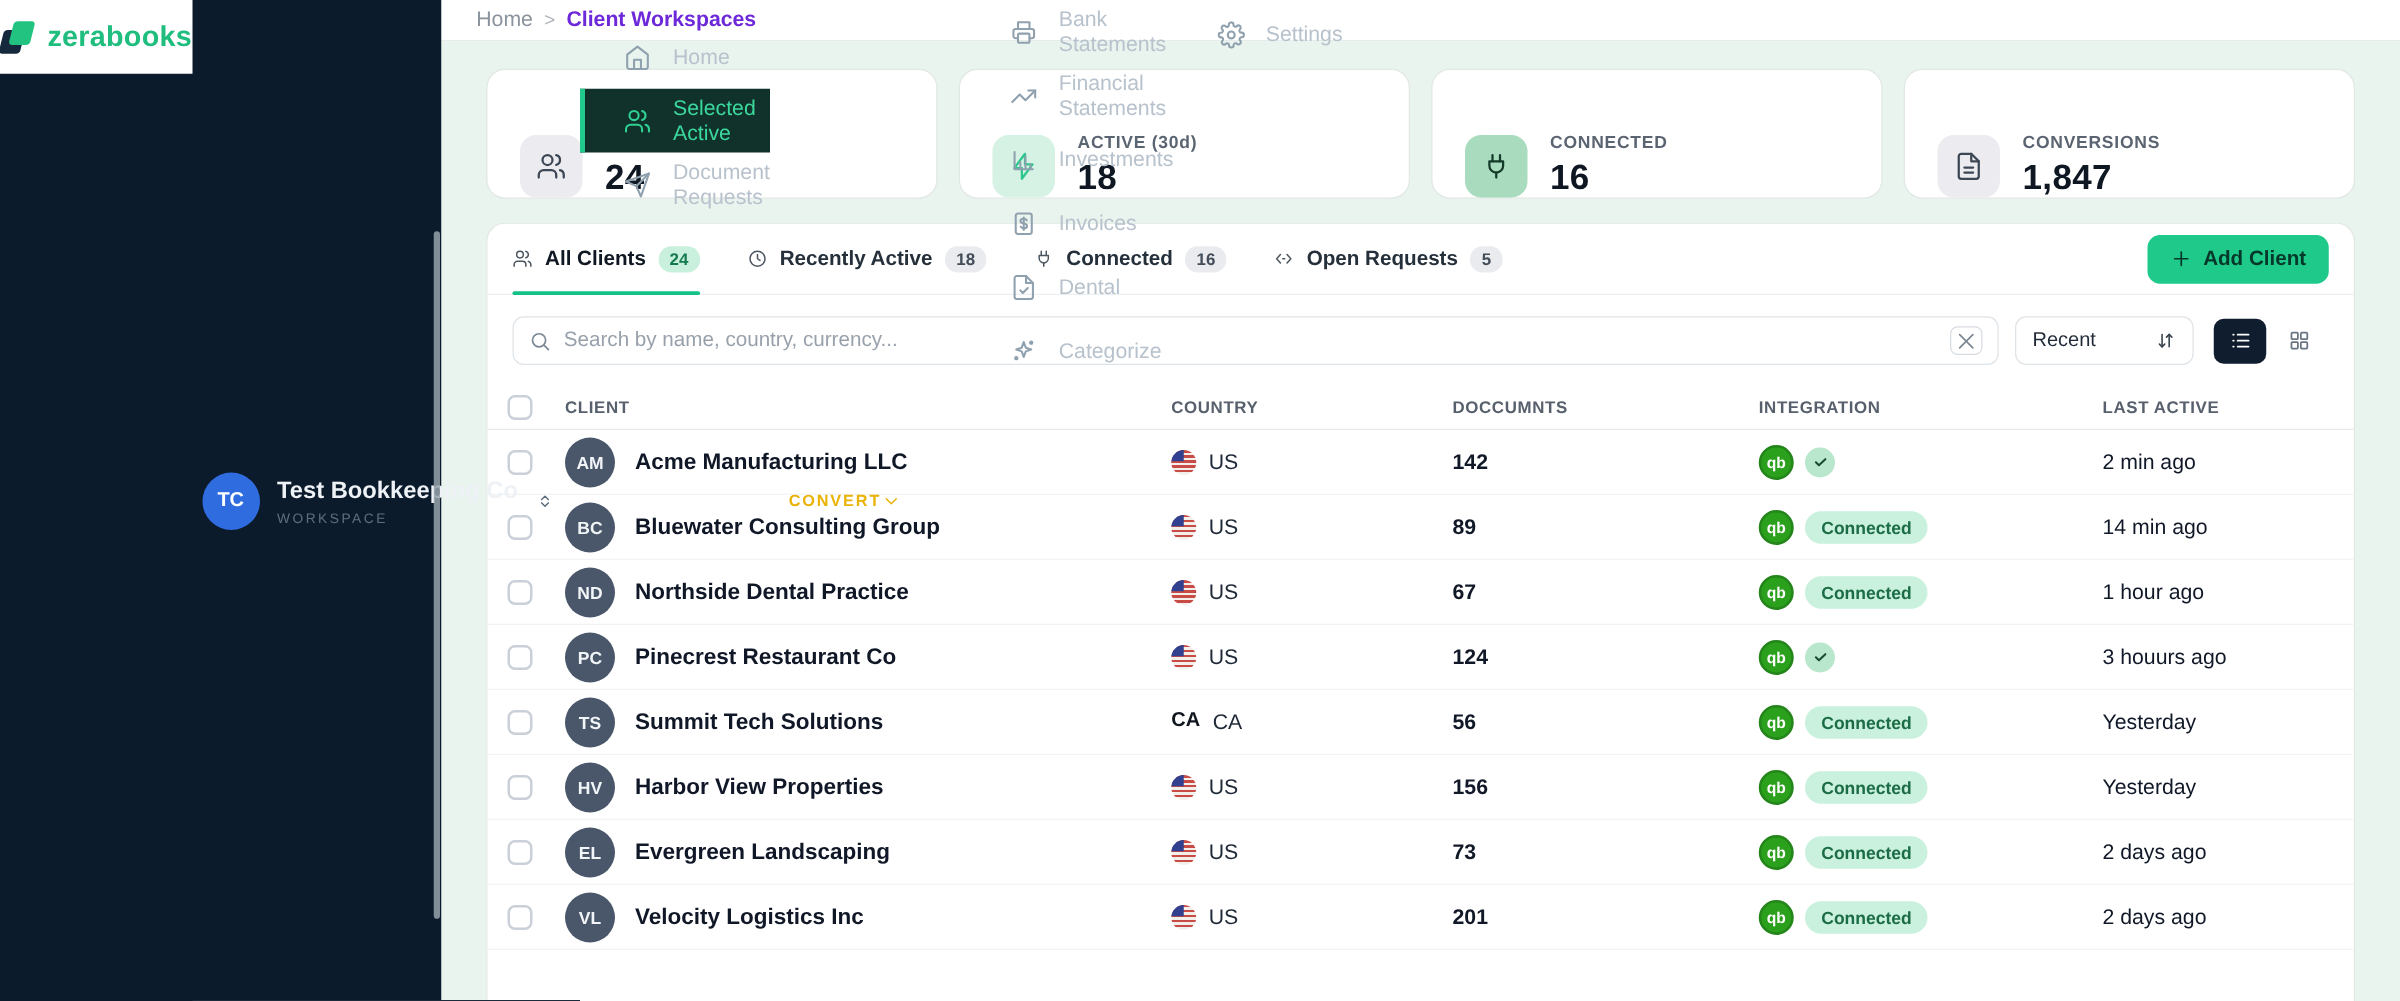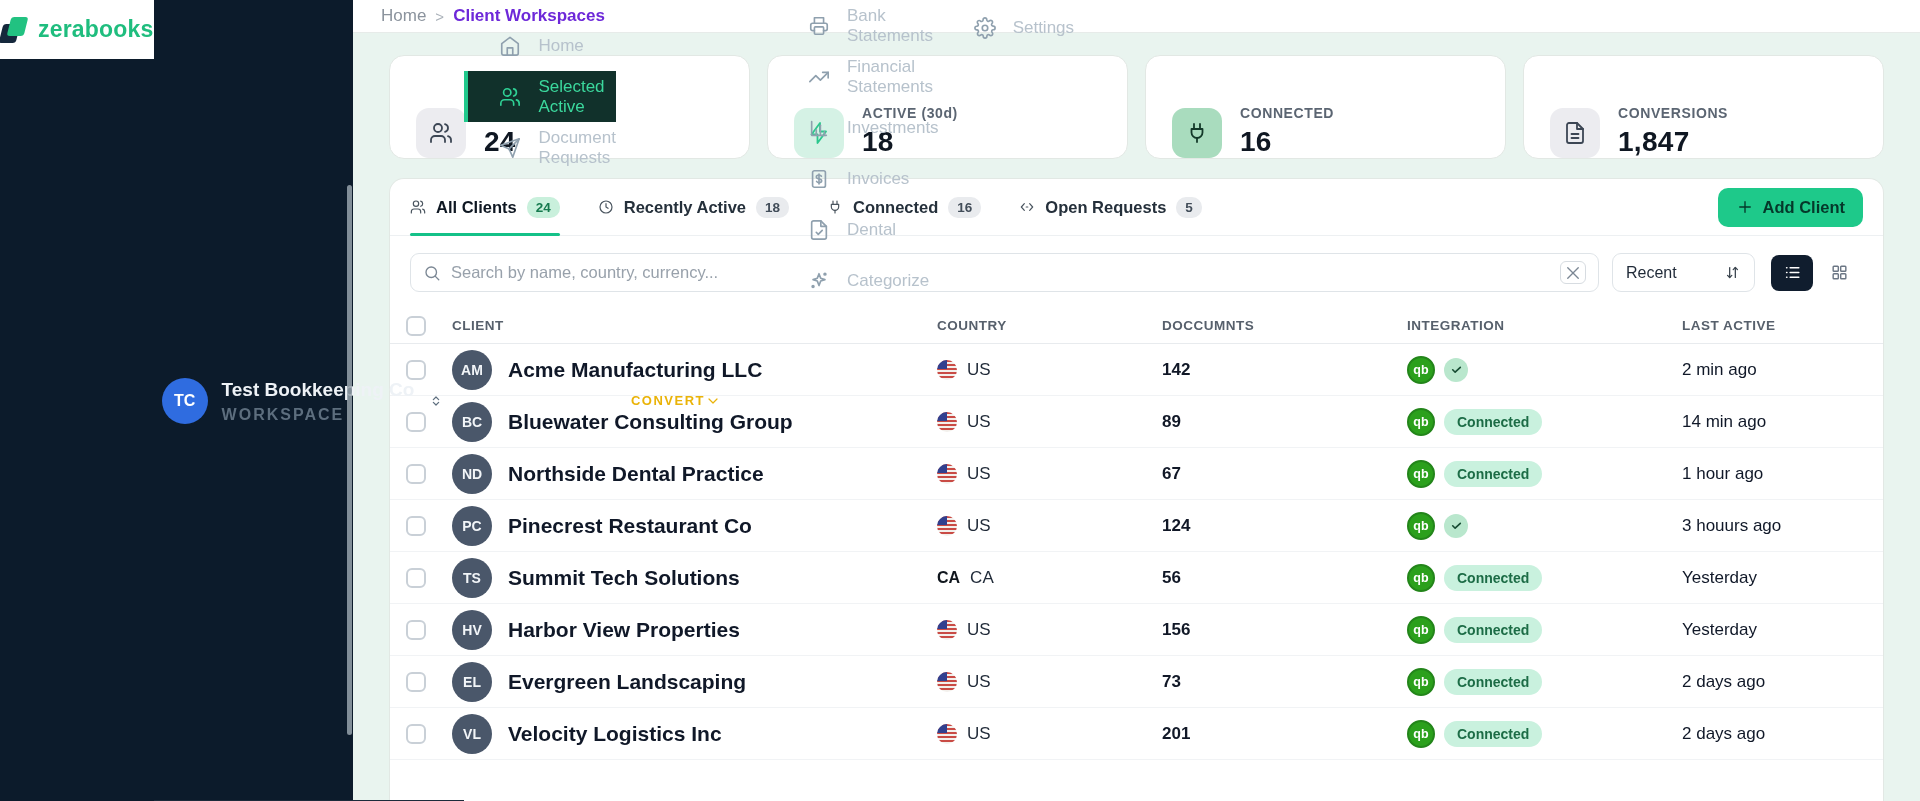--- a/index.html
+++ b/index.html
@@ -11,21 +11,21 @@
   .logo-bar { height:59px; background:#ffffff; display:flex; align-items:center; justify-content:center; gap:10px; }
   .logo-mark { position:relative; width:28px; height:28px; display:inline-block; }
   .lg-dark { position:absolute; left:1px; bottom:1px; width:17px; height:19px; background:#15283c; transform:skewX(-14deg); border-radius:3px; }
   .lg-green { position:absolute; right:2px; top:1px; width:17px; height:19px; background:#22c281; transform:skewX(-14deg); border-radius:3px; }
   .logo-text { font-size:23px; font-weight:700; color:#1fbd7e; letter-spacing:0.2px; }
 
   .workspace { display:flex; align-items:center; gap:14px; padding:24px 20px 22px 8px; border-bottom:1px solid #1c2b3b; cursor:pointer; }
   .ws-avatar { width:46px; height:46px; border-radius:50%; background:#2f6ce0; color:#fff; font-size:16px; font-weight:700; display:flex; align-items:center; justify-content:center; flex:0 0 46px; }
   .ws-meta { flex:1; min-width:0; }
   .ws-name { font-size:19px; font-weight:700; color:#eef2f6; margin-bottom:5px; white-space:nowrap; }
-  .ws-label { font-size:16px; font-weight:700; letter-spacing:2px; color:#5d6e7e; }
+  .ws-label { font-size:11px; font-weight:400; letter-spacing:2px; color:#5d6e7e; }
   .ws-chevron { color:#5d6e7e; }
 
   nav { display:flex; flex-direction:column; }
   #nav-main { padding-top:20px; }
   .nav-item { display:flex; align-items:center; gap:17px; height:51px; padding-left:31px; font-size:17px; color:#b7c2cc; cursor:pointer; border-left:4px solid transparent; }
   .nav-item .icon { color:#8fa0ae; }
   .nav-item.active { background:#11312b; border-left-color:#21c98c; color:#3bd89d; }
   .nav-item.active .icon { color:#2fd195; }
   .nav-indent { padding-left:57px; }
   .side-divider { height:1px; background:#1c2b3b; margin:12px 0; }
@@ -87,22 +87,22 @@
   .view svg { width:19px; height:19px; }
   .view.active { background:#101d2e; color:#ffffff; }
 
   .thead, .trow { display:grid; grid-template-columns:46px minmax(0,1fr) 225px 245px 275px 185px; align-items:center; padding:0 16px; }
   .thead { height:36px; border-bottom:1px solid #e8ebee; font-size:13.5px; font-weight:700; letter-spacing:0.5px; color:#57606c; }
   .checkbox { width:20px; height:20px; border:2px solid #c9d0d7; border-radius:6px; background:#fff; cursor:pointer; }
   .tbody { flex:1; overflow:hidden; }
   .trow { height:52px; border-bottom:1px solid #f1f3f5; background:#fff; }
   .client-cell { display:flex; align-items:center; gap:16px; min-width:0; }
   .row-avatar { width:40px; height:40px; border-radius:50%; background:#4a576a; color:#f2f5f8; font-size:14px; font-weight:700; display:flex; align-items:center; justify-content:center; flex:0 0 40px; }
-  .client-name { font-size:21px; font-weight:600; color:#101828; white-space:nowrap;text-align:center; }
-  .country-cell { display:flex; align-items:center; gap:10px; font-size:17px; color:#1f2937; }
+  .client-name { font-size:18px; font-weight:600; color:#101828; white-space:nowrap;text-align:center; }
+  .country-cell { display:flex; align-items:flex-start; gap:10px; font-size:17px; color:#1f2937; }
   .flag-us { width:20px; height:20px; border-radius:50%; background:repeating-linear-gradient(180deg,#c94b45 0 2px,#f3f0ec 2px 4px); position:relative; overflow:hidden; flex:0 0 20px; }
   .flag-us::after { content:""; position:absolute; left:0; top:0; width:10px; height:9px; background:#31408f; }
   .flag-ca { font-size:16px; font-weight:800; color:#10161d; }
   .doc-cell { font-size:17px; font-weight:600; color:#111827; }
   .integration-cell { display:flex; align-items:center; gap:9px; }
   .qb { width:28px; height:28px; border-radius:50%; background:#2ba01c; border:2px solid #23851a; color:#fff; font-size:12.5px; font-weight:800; display:flex; align-items:center; justify-content:center; }
   .check-badge { width:24px; height:24px; border-radius:50%; background:#b9e7cd; color:#174c33; display:flex; align-items:center; justify-content:center; }
   .check-badge svg { width:13px; height:13px; }
   .conn-pill { background:#c9f1de; color:#1c6c46; font-size:14px; font-weight:600; padding:5px 13px; border-radius:999px; }
   .last-cell { font-size:17px; color:#101828; }

